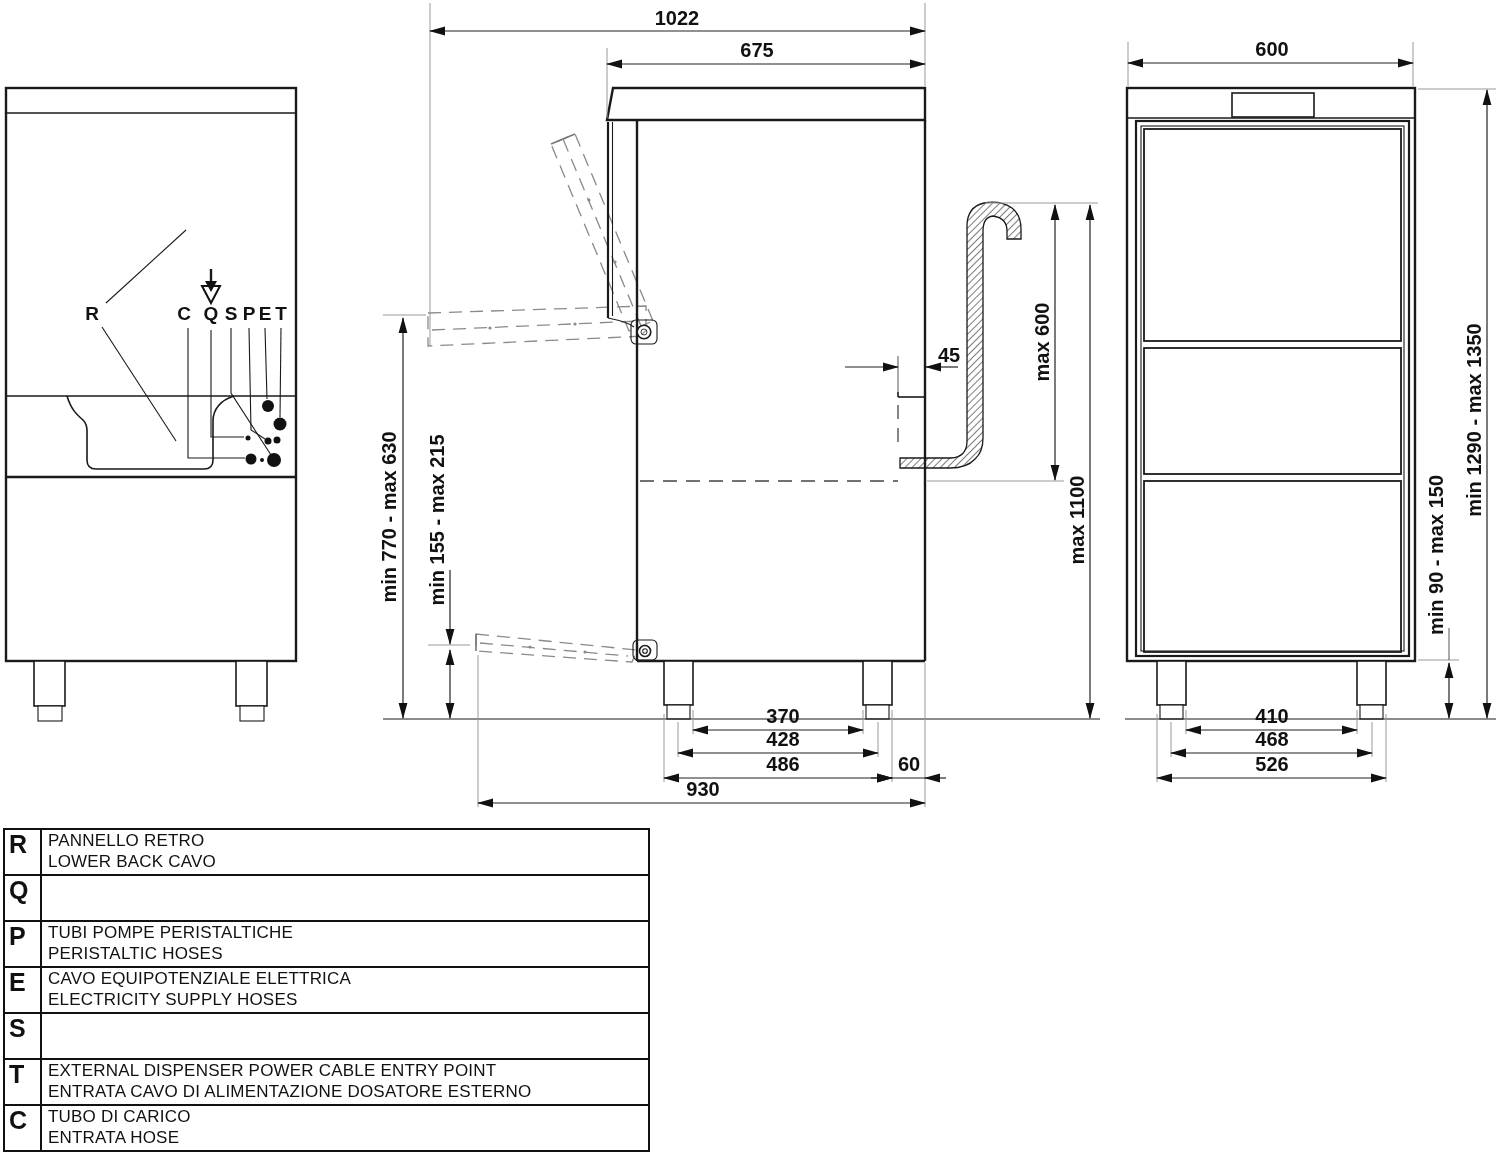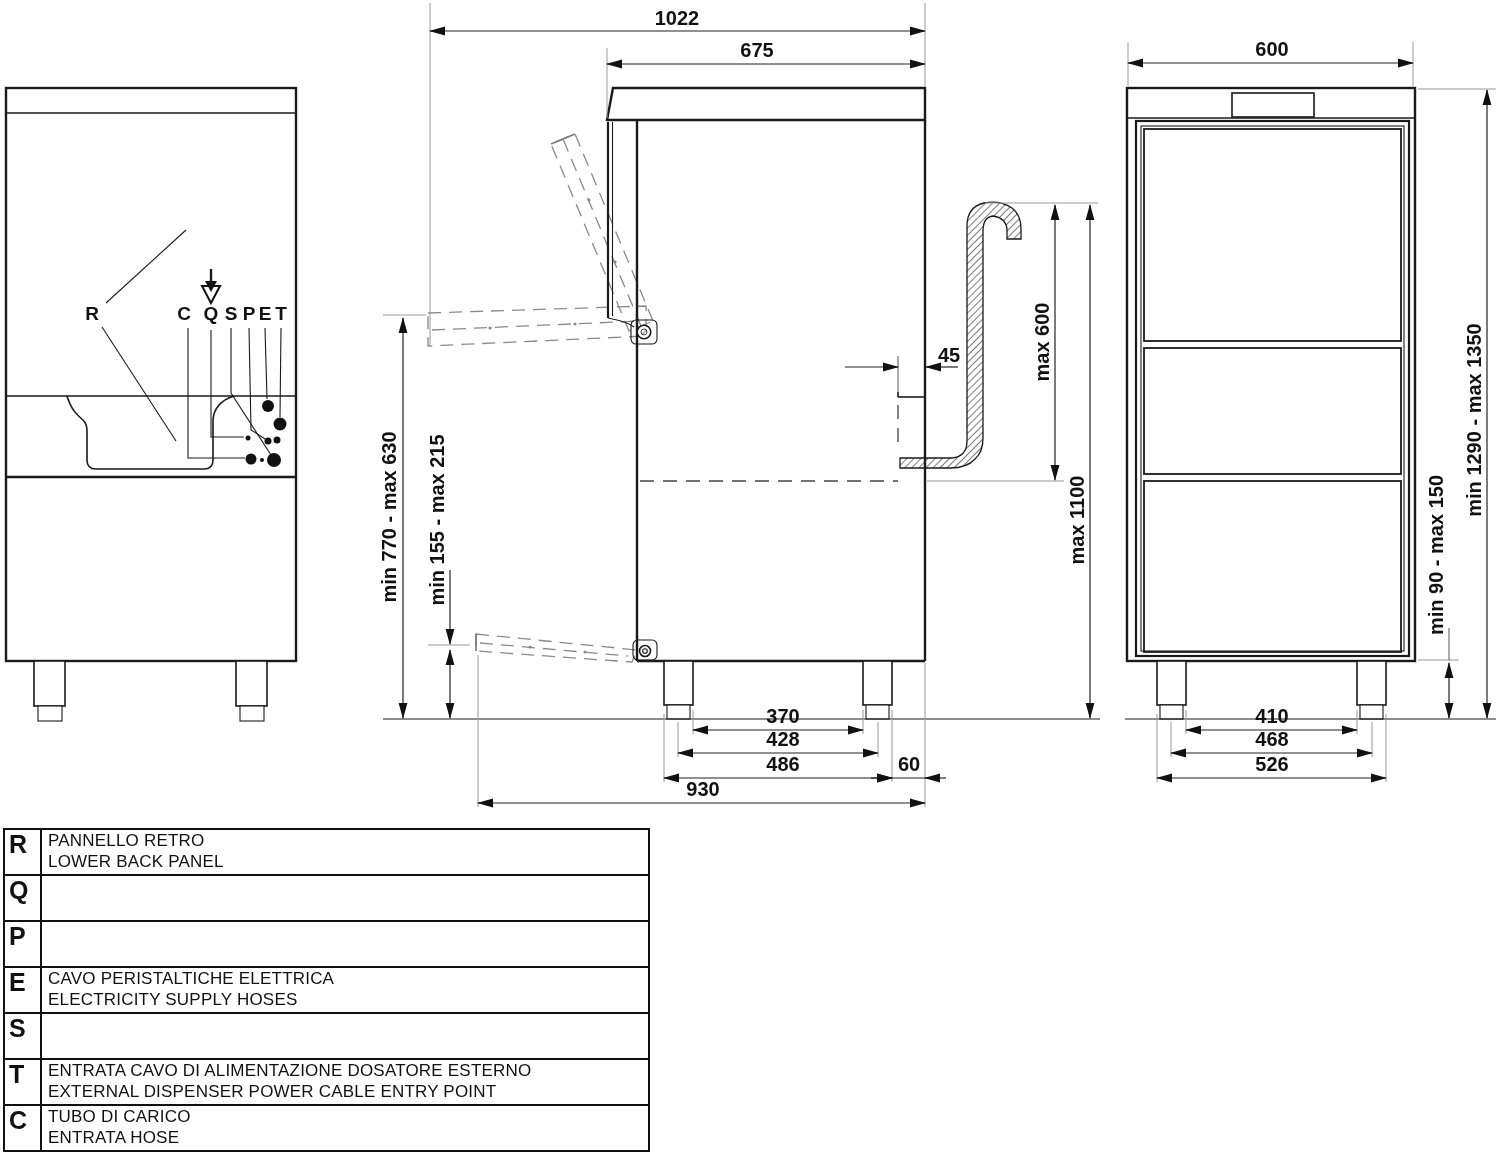--- a/index.html
+++ b/index.html
@@ -246,44 +246,48 @@
     <text class="dimtxt" x="1272" y="746" text-anchor="middle">468</text>
     <text class="dimtxt" x="1272" y="771" text-anchor="middle">526</text>
   </g>
 </svg>
 
   <div class="legend">
     <div class="lrow">
       <div class="lkey">R</div>
       <div class="ltxt">
           <div>PANNELLO RETRO</div>
-          <div>LOWER BACK PANEL</div>
+          <div>LOWER BACK CAVO</div>
         </div>
     </div>
     <div class="lrow">
       <div class="lkey">Q</div>
     </div>
     <div class="lrow">
       <div class="lkey">P</div>
+      <div class="ltxt">
+          <div>TUBI POMPE PERISTALTICHE</div>
+          <div>PERISTALTIC HOSES</div>
+        </div>
     </div>
     <div class="lrow">
       <div class="lkey">E</div>
       <div class="ltxt">
-          <div>CAVO PERISTALTICHE ELETTRICA</div>
+          <div>CAVO EQUIPOTENZIALE ELETTRICA</div>
           <div>ELECTRICITY SUPPLY HOSES</div>
         </div>
     </div>
     <div class="lrow">
       <div class="lkey">S</div>
     </div>
     <div class="lrow">
       <div class="lkey">T</div>
       <div class="ltxt">
+          <div>EXTERNAL DISPENSER POWER CABLE ENTRY POINT</div>
           <div>ENTRATA CAVO DI ALIMENTAZIONE DOSATORE ESTERNO</div>
-          <div>EXTERNAL DISPENSER POWER CABLE ENTRY POINT</div>
         </div>
     </div>
     <div class="lrow">
       <div class="lkey">C</div>
       <div class="ltxt">
           <div>TUBO DI CARICO</div>
           <div>ENTRATA HOSE</div>
         </div>
     </div>
   </div>

